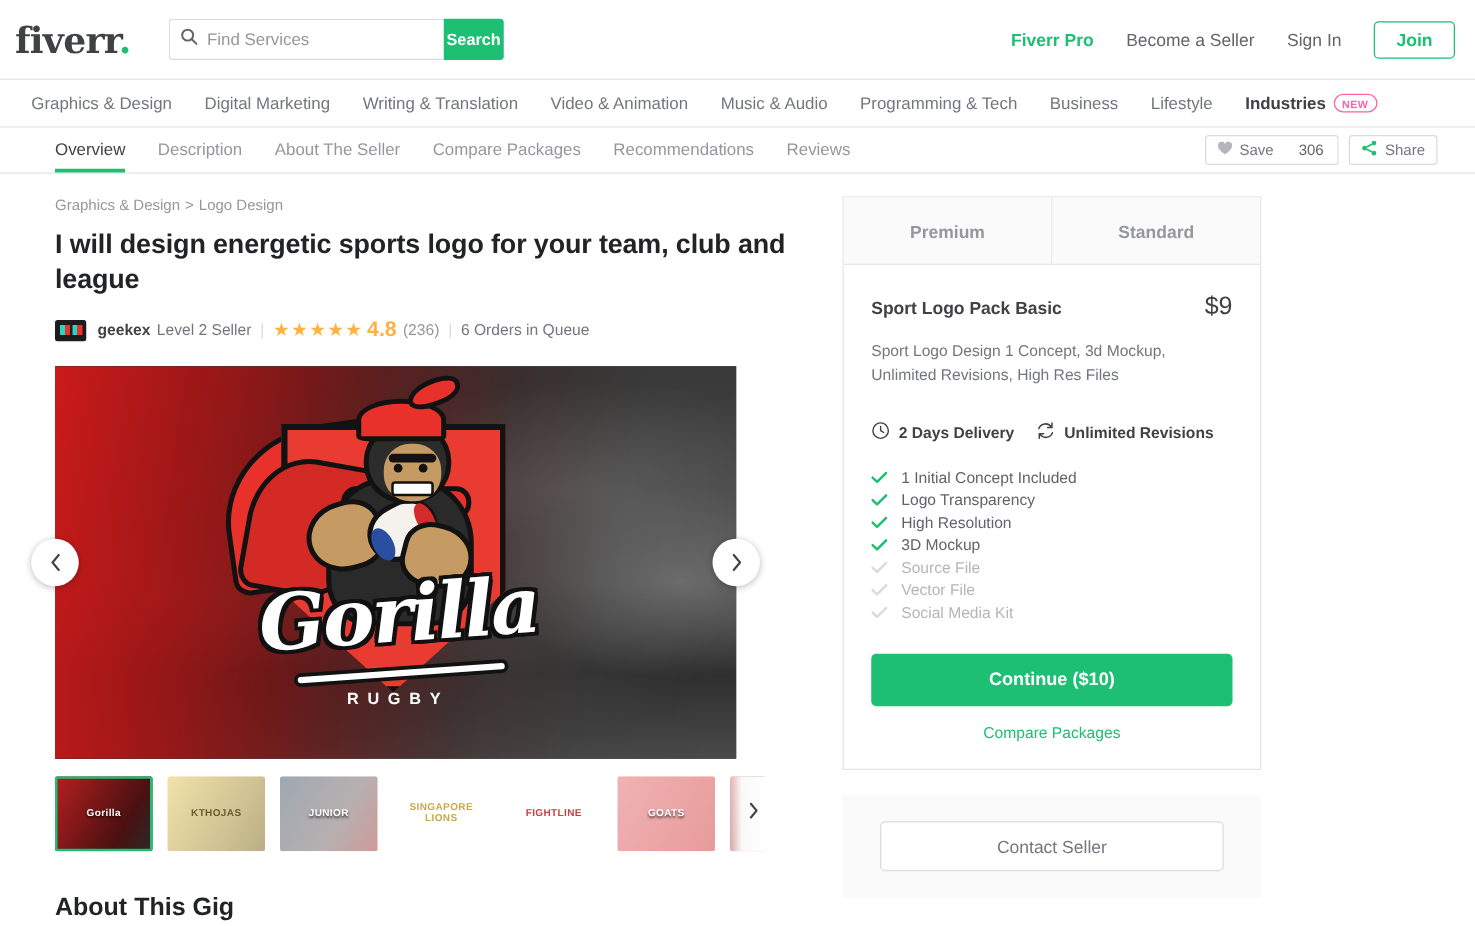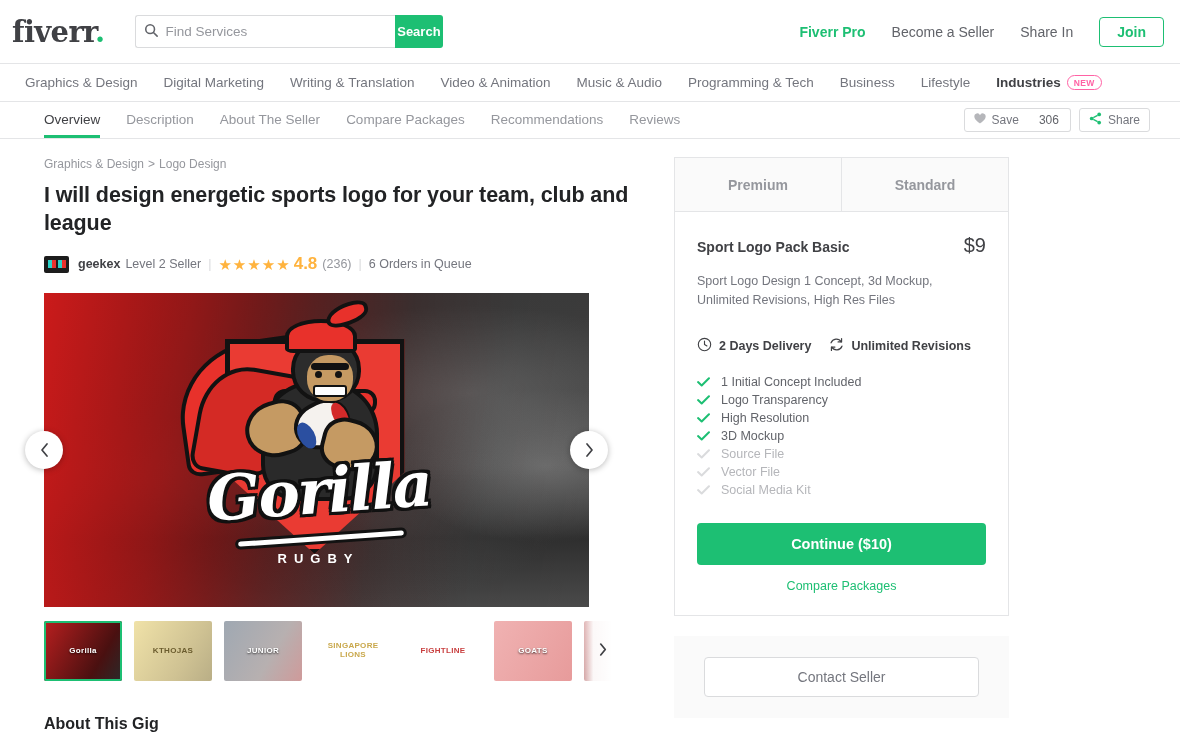--- a/index.html
+++ b/index.html
@@ -17,21 +17,21 @@
     height:64px; border-bottom:1px solid #e4e5e7;
     display:flex; align-items:center; padding:0 16px 0 12px;
     position:relative;
   }
   .logo {
     font-family:"DejaVu Serif", serif;
     font-weight:700; font-size:29px; color:#404145;
     letter-spacing:-0.6px; margin-left:0px; margin-right:30px;
   }
   .logo .dot { color:#1dbf73; }
-  .searchwrap { display:flex; height:33px; width:308px; }
+  .searchwrap { display:flex; height:33px; width:268px; }
   .searchbox {
     flex:1; display:flex; align-items:center;
     border:1px solid #dadbdd; border-right:none;
     border-radius:3px 0 0 3px; background:#fff; padding:0 8px;
   }
   .searchbox svg { flex:0 0 auto; margin-right:6px; }
   .searchbox input {
     border:none; outline:none; font-size:13.5px; width:100%;
     font-family:"Liberation Sans", sans-serif; color:#62646a;
     background:transparent;
@@ -352,21 +352,21 @@
     margin-top:20px; background:#fafafa; padding:21px 30px;
   }
   .contactbtn {
     width:100%; height:40px; background:#fff; border:1px solid #dadbdd;
     border-radius:4px; font-size:14px; color:#74767e; cursor:pointer;
     font-family:"Liberation Sans", sans-serif;
   }
 
   .aboutgig {
     position:absolute; left:44px; top:715px;
-    font-size:16px; font-weight:700; color:#222325;text-align:right;
+    font-size:20px; font-weight:700; color:#222325;text-align:right;
   }
 </style>
 </head>
 <body>
 
 <div class="topbar">
   <div class="logo"><span>fiverr</span><span class="dot">.</span></div>
 
   <div class="searchwrap">
     <div class="searchbox">
@@ -377,21 +377,21 @@
         </svg>
       </span>
       <input type="text" placeholder="Find Services" style="">
     </div>
     <button class="searchbtn">Search</button>
   </div>
 
   <div class="topright">
     <a href="#" class="pro">Fiverr Pro</a>
     <a href="#">Become a Seller</a>
-    <a href="#">Share In</a>
+    <a href="#">Sign In</a>
     <button class="joinbtn">Join</button>
   </div>
 </div>
 
 <div class="catnav">
   <a href="#" class="cat">Graphics &amp; Design</a>
   <a href="#" class="cat">Digital Marketing</a>
   <a href="#" class="cat">Writing &amp; Translation</a>
   <a href="#" class="cat">Video &amp; Animation</a>
   <a href="#" class="cat">Music &amp; Audio</a>

